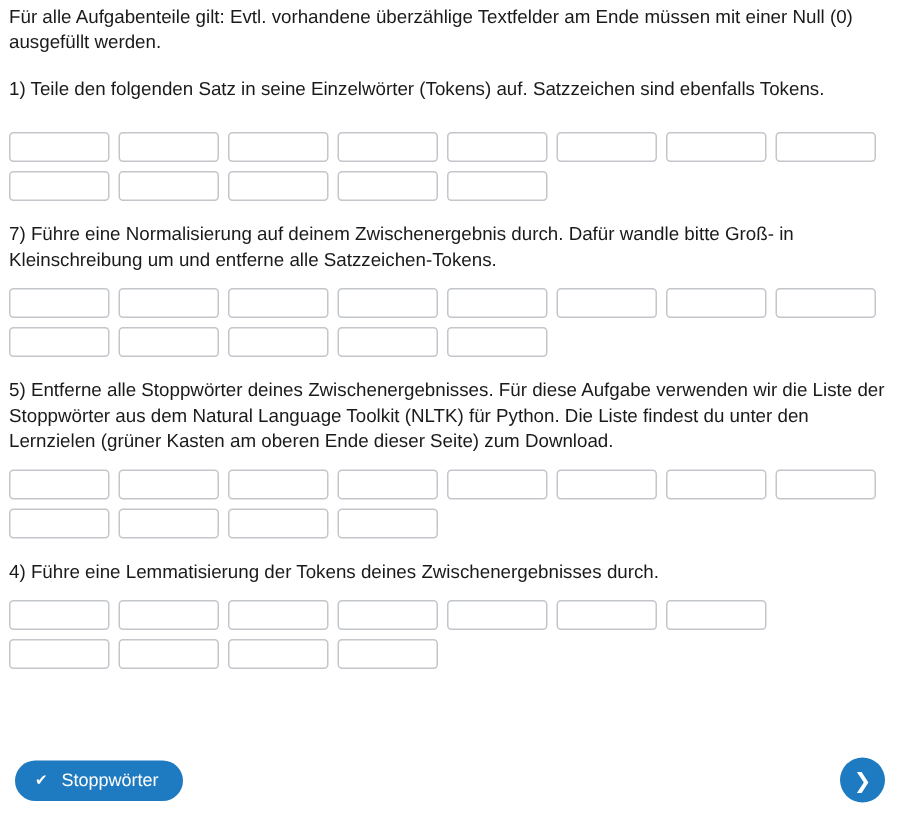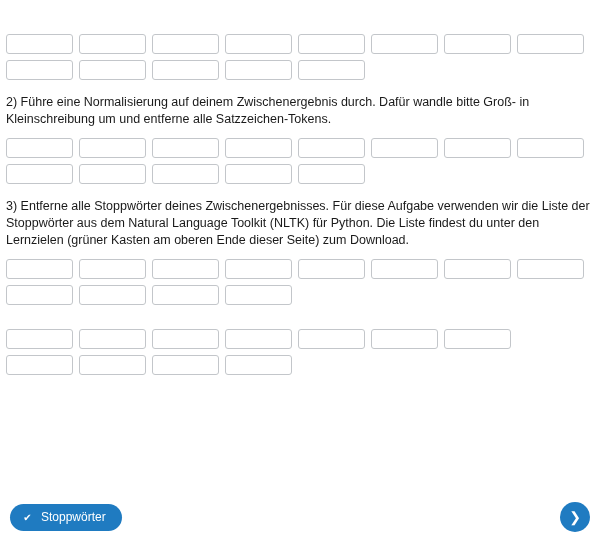--- a/index.html
+++ b/index.html
@@ -106,94 +106,97 @@
     font-size: 14px;
     cursor: pointer;
     padding: 0;
   }
 </style>
 </head>
 <body>
 
 <div class="page">
 
-
-  <div class="spacer-lg"></div>
-
-  <div class="spacer-md"></div>
-  <div class="spacer-md"></div>
-
-  <div class="field-grid">
-    <input class="token-input" type="text" value="" style="">
-    <input class="token-input" type="text" value="" style="">
-    <input class="token-input" type="text" value="" style="">
-    <input class="token-input" type="text" value="" style="">
-    <input class="token-input" type="text" value="" style="">
-    <input class="token-input" type="text" value="" style="">
-    <input class="token-input" type="text" value="" style="">
-    <input class="token-input" type="text" value="" style="">
-  </div>
-  <div class="rowgap"></div>
-  <div class="field-grid">
-    <input class="token-input" type="text" value="" style="">
-    <input class="token-input" type="text" value="" style="">
-    <input class="token-input" type="text" value="" style="">
-    <input class="token-input" type="text" value="" style="">
-    <input class="token-input" type="text" value="" style="">
-  </div>
-
-  <div class="spacer-lg"></div>
-
-  <p class="task-text">2) Führe eine Normalisierung auf deinem Zwischenergebnis durch. Dafür wandle bitte Groß- in Kleinschreibung um und entferne alle Satzzeichen-Tokens.</p>
-  <div class="spacer-md"></div>
-
-  <div class="field-grid">
-    <input class="token-input" type="text" value="" style="">
-    <input class="token-input" type="text" value="" style="">
-    <input class="token-input" type="text" value="" style="">
-    <input class="token-input" type="text" value="" style="">
-    <input class="token-input" type="text" value="" style="">
-    <input class="token-input" type="text" value="" style="">
-    <input class="token-input" type="text" value="" style="">
-    <input class="token-input" type="text" value="" style="">
-  </div>
-  <div class="rowgap"></div>
-  <div class="field-grid">
-    <input class="token-input" type="text" value="" style="">
-    <input class="token-input" type="text" value="" style="">
-    <input class="token-input" type="text" value="" style="">
-    <input class="token-input" type="text" value="" style="">
-    <input class="token-input" type="text" value="" style="">
-  </div>
-
-  <div class="spacer-lg"></div>
-
-  <p class="task-text">3) Entferne alle Stoppwörter deines Zwischenergebnisses. Für diese Aufgabe verwenden wir die Liste der Stoppwörter aus dem Natural Language Toolkit (NLTK) für Python. Die Liste findest du unter den Lernzielen (grüner Kasten am oberen Ende dieser Seite) zum Download.</p>
-  <div class="spacer-md"></div>
-
-  <div class="field-grid">
-    <input class="token-input" type="text" value="" style="">
-    <input class="token-input" type="text" value="" style="">
-    <input class="token-input" type="text" value="" style="">
-    <input class="token-input" type="text" value="" style="">
-    <input class="token-input" type="text" value="" style="">
-    <input class="token-input" type="text" value="" style="">
-    <input class="token-input" type="text" value="" style="">
-    <input class="token-input" type="text" value="" style="">
-  </div>
-  <div class="rowgap"></div>
-  <div class="field-grid">
-    <input class="token-input" type="text" value="" style="">
-    <input class="token-input" type="text" value="" style="">
-    <input class="token-input" type="text" value="" style="">
-    <input class="token-input" type="text" value="" style="">
-  </div>
-
-  <div class="spacer-lg"></div>
-
+  <p class="intro">Für alle Aufgabenteile gilt: Evtl. vorhandene überzählige Textfelder am Ende müssen mit einer Null (0) ausgefüllt werden.</p>
+
+  <div class="spacer-lg"></div>
+
+  <p class="task-text">1) Teile den folgenden Satz in seine Einzelwörter (Tokens) auf. Satzzeichen sind ebenfalls Tokens.</p>
+  <div class="spacer-md"></div>
+  <div class="spacer-md"></div>
+
+  <div class="field-grid">
+    <input class="token-input" type="text" value="" style="">
+    <input class="token-input" type="text" value="" style="">
+    <input class="token-input" type="text" value="" style="">
+    <input class="token-input" type="text" value="" style="">
+    <input class="token-input" type="text" value="" style="">
+    <input class="token-input" type="text" value="" style="">
+    <input class="token-input" type="text" value="" style="">
+    <input class="token-input" type="text" value="" style="">
+  </div>
+  <div class="rowgap"></div>
+  <div class="field-grid">
+    <input class="token-input" type="text" value="" style="">
+    <input class="token-input" type="text" value="" style="">
+    <input class="token-input" type="text" value="" style="">
+    <input class="token-input" type="text" value="" style="">
+    <input class="token-input" type="text" value="" style="">
+  </div>
+
+  <div class="spacer-lg"></div>
+
+  <p class="task-text">7) Führe eine Normalisierung auf deinem Zwischenergebnis durch. Dafür wandle bitte Groß- in Kleinschreibung um und entferne alle Satzzeichen-Tokens.</p>
+  <div class="spacer-md"></div>
+
+  <div class="field-grid">
+    <input class="token-input" type="text" value="" style="">
+    <input class="token-input" type="text" value="" style="">
+    <input class="token-input" type="text" value="" style="">
+    <input class="token-input" type="text" value="" style="">
+    <input class="token-input" type="text" value="" style="">
+    <input class="token-input" type="text" value="" style="">
+    <input class="token-input" type="text" value="" style="">
+    <input class="token-input" type="text" value="" style="">
+  </div>
+  <div class="rowgap"></div>
+  <div class="field-grid">
+    <input class="token-input" type="text" value="" style="">
+    <input class="token-input" type="text" value="" style="">
+    <input class="token-input" type="text" value="" style="">
+    <input class="token-input" type="text" value="" style="">
+    <input class="token-input" type="text" value="" style="">
+  </div>
+
+  <div class="spacer-lg"></div>
+
+  <p class="task-text">5) Entferne alle Stoppwörter deines Zwischenergebnisses. Für diese Aufgabe verwenden wir die Liste der Stoppwörter aus dem Natural Language Toolkit (NLTK) für Python. Die Liste findest du unter den Lernzielen (grüner Kasten am oberen Ende dieser Seite) zum Download.</p>
+  <div class="spacer-md"></div>
+
+  <div class="field-grid">
+    <input class="token-input" type="text" value="" style="">
+    <input class="token-input" type="text" value="" style="">
+    <input class="token-input" type="text" value="" style="">
+    <input class="token-input" type="text" value="" style="">
+    <input class="token-input" type="text" value="" style="">
+    <input class="token-input" type="text" value="" style="">
+    <input class="token-input" type="text" value="" style="">
+    <input class="token-input" type="text" value="" style="">
+  </div>
+  <div class="rowgap"></div>
+  <div class="field-grid">
+    <input class="token-input" type="text" value="" style="">
+    <input class="token-input" type="text" value="" style="">
+    <input class="token-input" type="text" value="" style="">
+    <input class="token-input" type="text" value="" style="">
+  </div>
+
+  <div class="spacer-lg"></div>
+
+  <p class="task-text">4) Führe eine Lemmatisierung der Tokens deines Zwischenergebnisses durch.</p>
   <div class="spacer-md"></div>
 
   <div class="field-grid">
     <input class="token-input" type="text" value="" style="">
     <input class="token-input" type="text" value="" style="">
     <input class="token-input" type="text" value="" style="">
     <input class="token-input" type="text" value="" style="">
     <input class="token-input" type="text" value="" style="">
     <input class="token-input" type="text" value="" style="">
     <input class="token-input" type="text" value="" style="">

